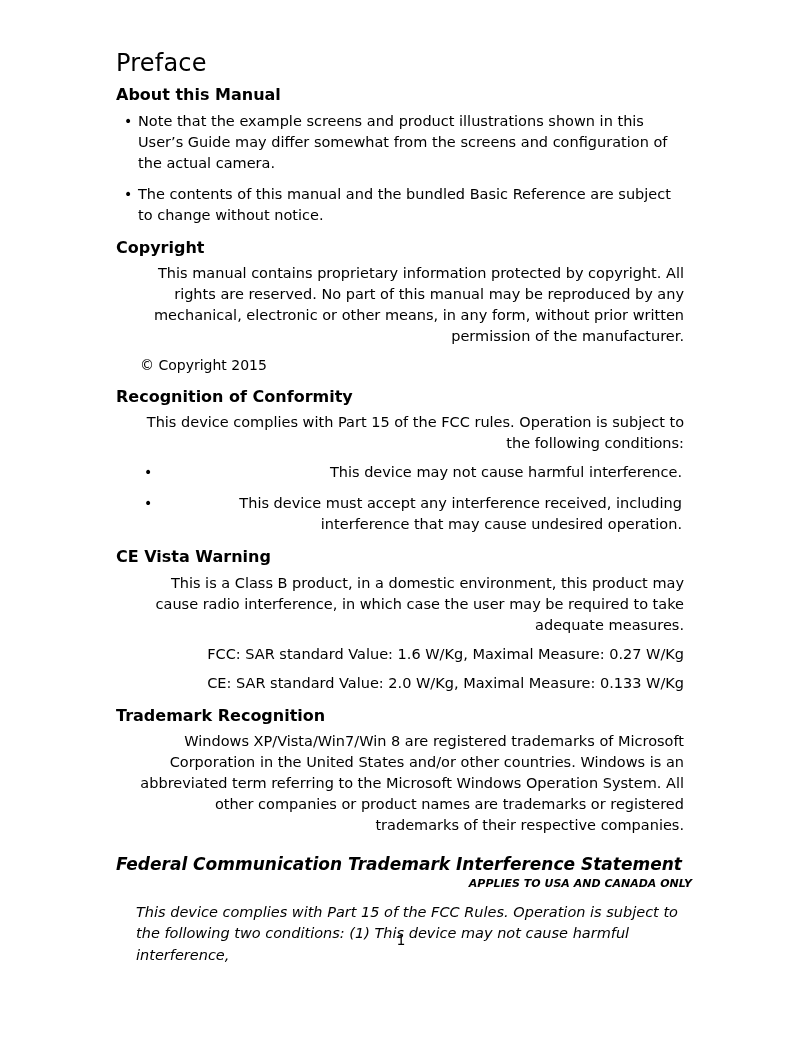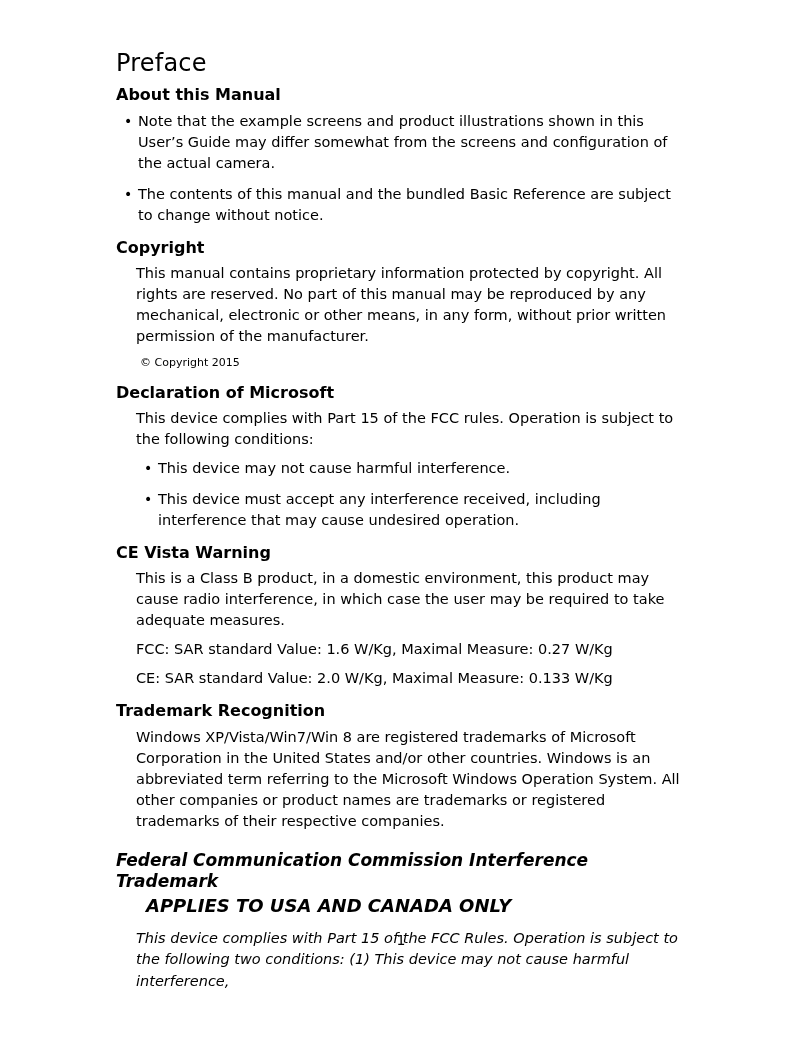--- a/index.html
+++ b/index.html
@@ -58,44 +58,47 @@
     left: 8px;
     top: 0;
     font-size: 14px;
   }
   .body-indent {
     margin: 0 0 8px 0;
     padding-left: 20px;
     padding-right: 8px;
     font-size: 14.5px;
     line-height: 1.45;
+    text-align: right;
   }
   .copyright-line {
     margin: 0 0 4px 0;
     padding-left: 24px;
-    font-size: 11px;
+    font-size: 14px;
     line-height: 1.45;
   }
   ul.bullets.indented {
     padding-left: 20px;
+    text-align: right;
   }
   .fcc-heading {
     font-size: 17px;
     font-weight: bold;
     font-style: italic;
     margin: 18px 0 2px 0;
     line-height: 1.25;
   }
   .fcc-sub {
-    font-size: 18px;
+    font-size: 11px;
     font-weight: bold;
     font-style: italic;
     margin: 0 0 10px 0;
     padding-left: 30px;
     line-height: 1.3;
+    text-align: right;
   }
   .fcc-body {
     font-style: italic;
     font-size: 14.5px;
     line-height: 1.5;
     padding-left: 20px;
     padding-right: 6px;
     margin: 0;
   }
   .page-number {
@@ -117,33 +120,33 @@
   <h2 class="section first">About this Manual</h2>
   <ul class="bullets">
     <li>Note that the example screens and product illustrations shown in this User’s Guide may differ somewhat from the screens and configuration of the actual camera.</li>
     <li>The contents of this manual and the bundled Basic Reference are subject to change without notice.</li>
   </ul>
 
   <h2 class="section">Copyright</h2>
   <p class="body-indent">This manual contains proprietary information protected by copyright. All rights are reserved. No part of this manual may be reproduced by any mechanical, electronic or other means, in any form, without prior written permission of the manufacturer.</p>
   <p class="copyright-line">© Copyright 2015</p>
 
-  <h2 class="section">Declaration of Microsoft</h2>
+  <h2 class="section">Recognition of Conformity</h2>
   <p class="body-indent">This device complies with Part 15 of the FCC rules. Operation is subject to the following conditions:</p>
   <ul class="bullets indented">
     <li>This device may not cause harmful interference.</li>
     <li>This device must accept any interference received, including interference that may cause undesired operation.</li>
   </ul>
 
   <h2 class="section">CE Vista Warning</h2>
   <p class="body-indent">This is a Class B product, in a domestic environment, this product may cause radio interference, in which case the user may be required to take adequate measures.</p>
   <p class="body-indent">FCC: SAR standard Value: 1.6 W/Kg, Maximal Measure: 0.27 W/Kg</p>
   <p class="body-indent">CE: SAR standard Value: 2.0 W/Kg, Maximal Measure: 0.133 W/Kg</p>
 
   <h2 class="section">Trademark Recognition</h2>
   <p class="body-indent">Windows XP/Vista/Win7/Win 8 are registered trademarks of Microsoft Corporation in the United States and/or other countries. Windows is an abbreviated term referring to the Microsoft Windows Operation System. All other companies or product names are trademarks or registered trademarks of their respective companies.</p>
 
-  <h2 class="fcc-heading">Federal Communication Commission Interference Trademark</h2>
+  <h2 class="fcc-heading">Federal Communication Trademark Interference Statement</h2>
   <p class="fcc-sub">APPLIES TO USA AND CANADA ONLY</p>
   <p class="fcc-body">This device complies with Part 15 of the FCC Rules. Operation is subject to the following two conditions: (1) This device may not cause harmful interference,</p>
 
   <div class="page-number">1</div>
 </div>
 
 </body></html>

